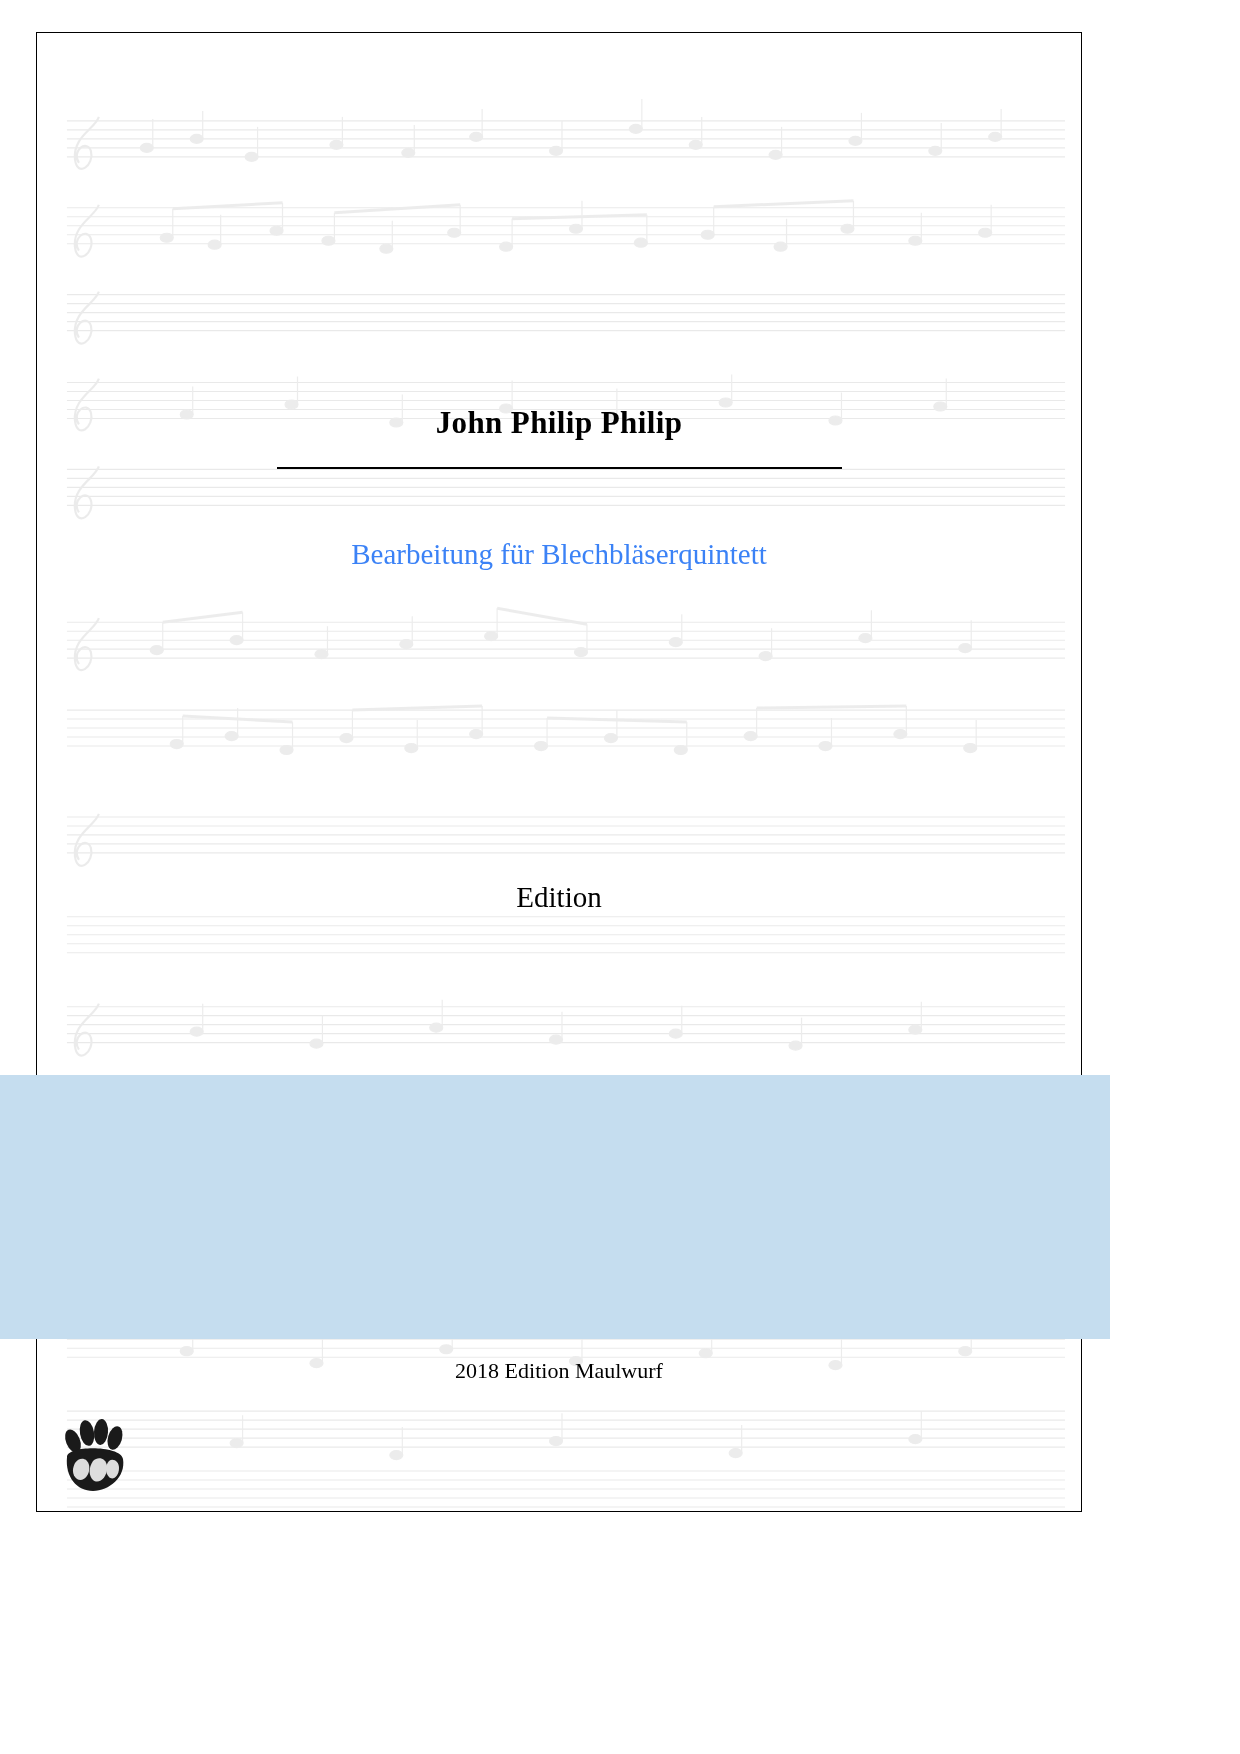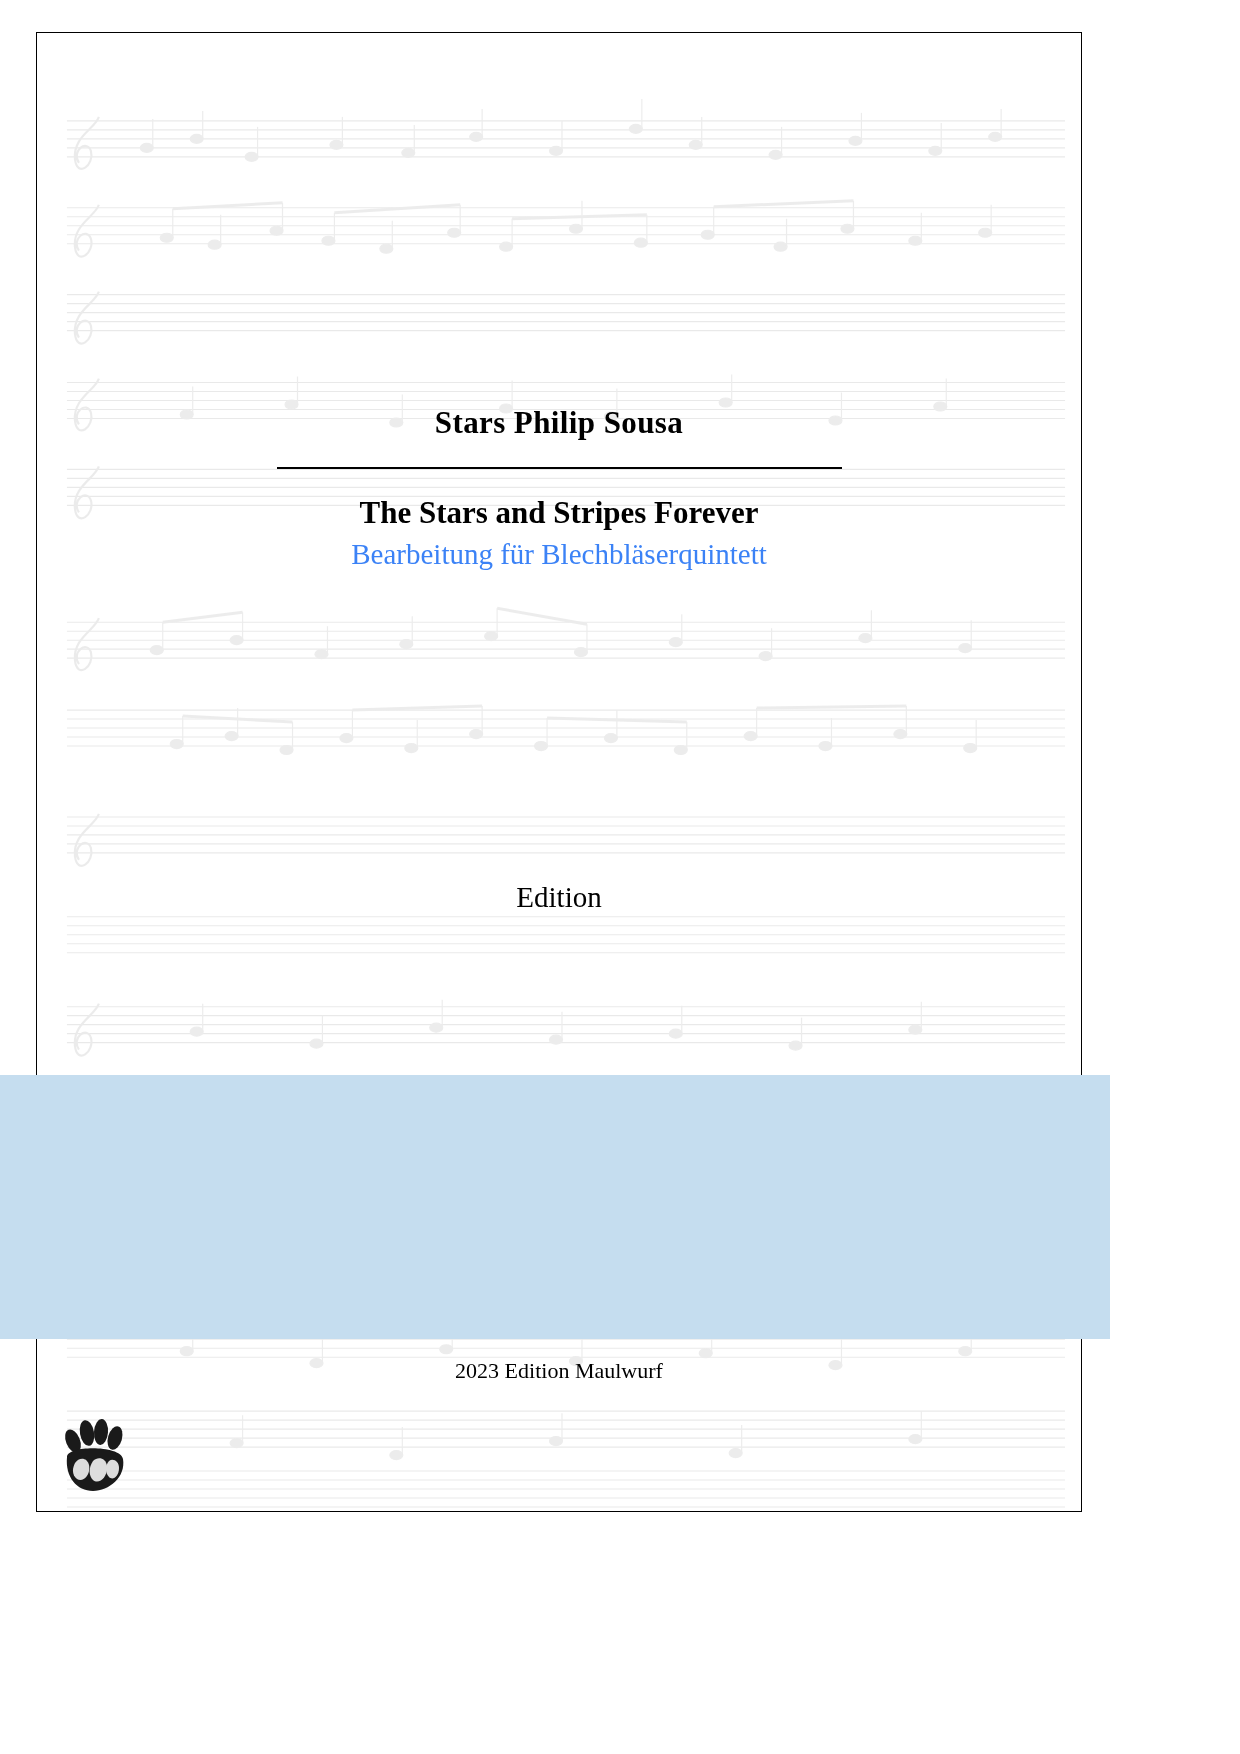--- a/index.html
+++ b/index.html
@@ -393,26 +393,25 @@
       <line x1="146" y1="684" x2="256" y2="690"></line>
       <line x1="316" y1="678" x2="446" y2="674"></line>
       <line x1="511" y1="686" x2="651" y2="690"></line>
       <line x1="721" y1="676" x2="871" y2="674"></line>
       <line x1="126" y1="590" x2="206" y2="580"></line>
       <line x1="461" y1="576" x2="551" y2="592"></line>
     </g>
   </svg>
 
   <div class="content">
-    <div class="composer">Stars Philip Sousa</div>
+    <div class="composer">John Philip Philip</div>
     <div class="rule"></div>
-    <div class="work-title">The Stars and Stripes Forever</div>
     <div class="subtitle">Bearbeitung für Blechbläserquintett</div>
     <div class="score-type">Edition</div>
-    <div class="publisher">2023 Edition Maulwurf</div>
+    <div class="publisher">2018 Edition Maulwurf</div>
 
     <svg class="logo" viewBox="0 0 84 86">
       <g fill="#1a1a1a">
         <ellipse cx="20" cy="30" rx="7" ry="12" transform="rotate(-22 20 30)"></ellipse>
         <ellipse cx="34" cy="22" rx="7" ry="13" transform="rotate(-10 34 22)"></ellipse>
         <ellipse cx="48" cy="21" rx="7" ry="13" transform="rotate(4 48 21)"></ellipse>
         <ellipse cx="62" cy="27" rx="7" ry="12" transform="rotate(16 62 27)"></ellipse>
         <path d="M14 46 C14 34, 68 34, 70 48 C73 66, 56 80, 40 80 C24 80, 12 66, 14 46 Z"></path>
       </g>
       <g fill="#ffffff" opacity="0.85">

